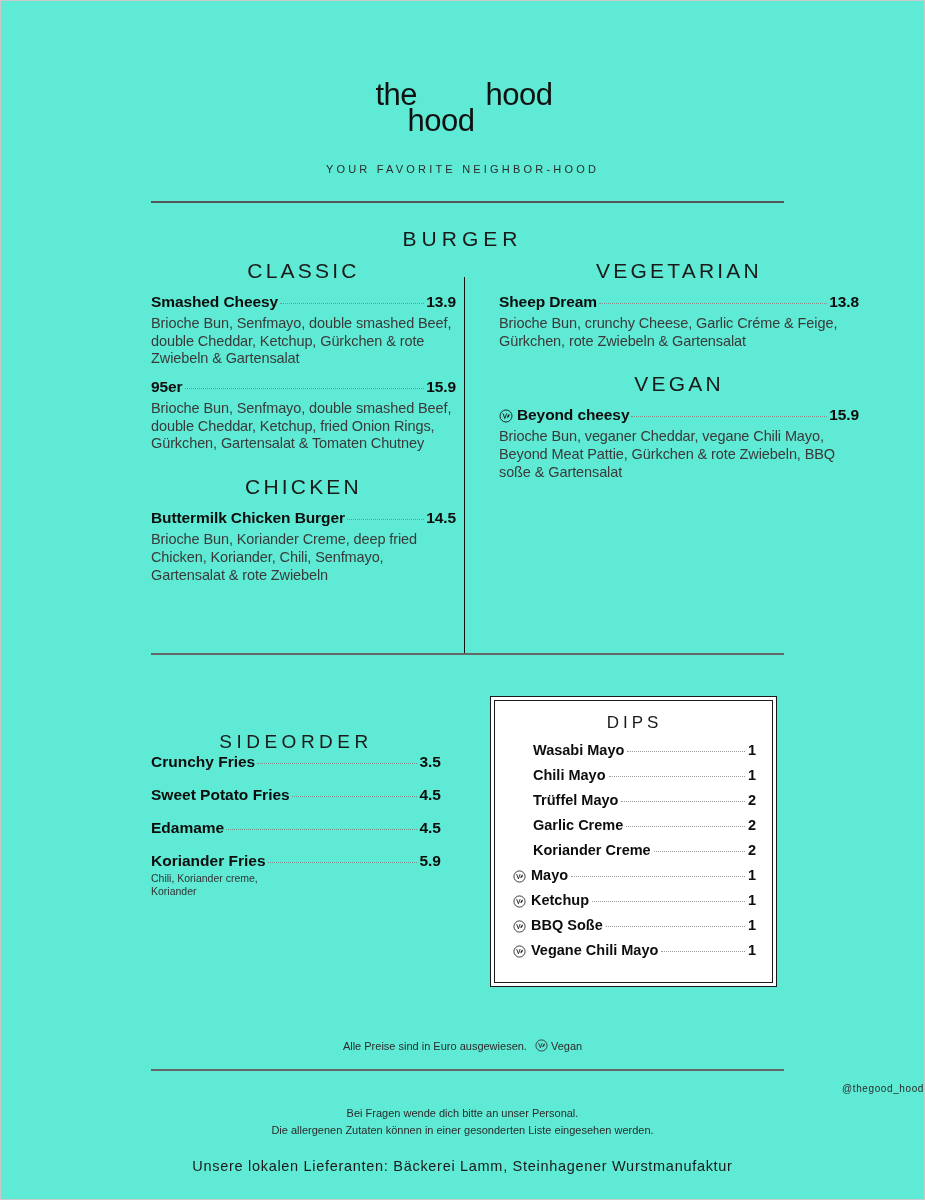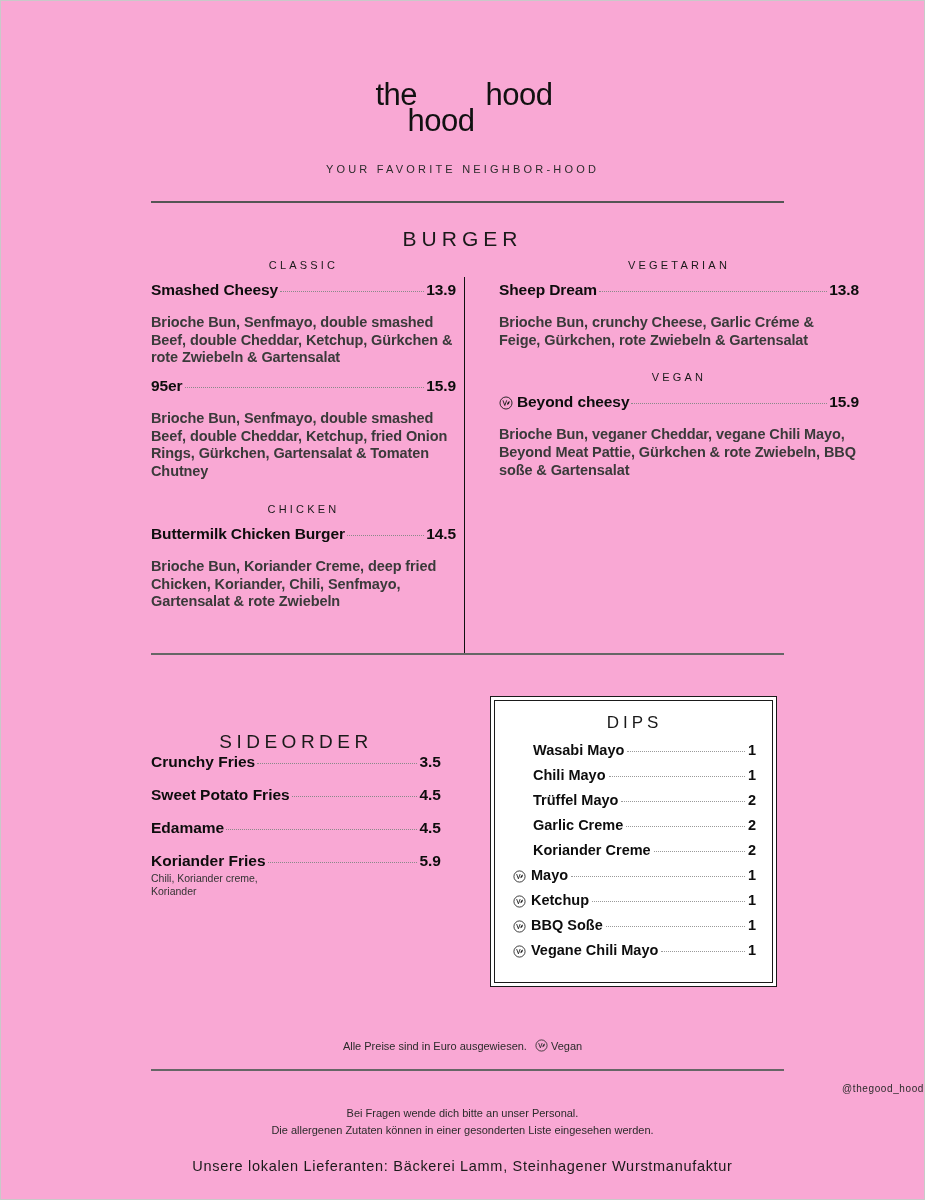--- a/index.html
+++ b/index.html
@@ -7,21 +7,21 @@
   body {
     width:925px; height:1200px;
     background:#ffffff;
     font-family:"Liberation Sans", sans-serif;
     color:#1a1a1a;
     -webkit-font-smoothing:antialiased;
   }
   .page {
     position:relative;
     width:925px; height:1200px;
-    background:#f9a8d4;
+    background:#5eead4;
     border:1px solid #c9c9c9;
     overflow:hidden;
   }
 
   
   .logo-wrap {
     position:absolute; left:0; right:0; top:78px;
     height:62px;
   }
   .logo-inner { position:relative; width:190px; margin:0 auto; height:62px; }
@@ -53,21 +53,21 @@
     border-left:1px solid #111;
   }
 
   
   .sec-title {
     text-align:center;
     font-size:21px; font-weight:400; letter-spacing:5px; color:#1a1a1a;
   }
   .sub-title {
     text-align:center;
-    font-size:11px; font-weight:400; letter-spacing:3.2px; color:#1a1a1a;
+    font-size:21px; font-weight:400; letter-spacing:3.2px; color:#1a1a1a;
   }
 
   #burger-title { position:absolute; left:0; right:0; top:226px; }
 
   
   .col-left  { position:absolute; left:150px; top:258px; width:305px; }
   .col-right { position:absolute; left:498px; top:258px; width:360px; }
 
   .item { margin-top:10px; }
   .item-line {
@@ -82,22 +82,22 @@
     position:relative; top:1px;
   }
   .item-name { flex:0 0 auto; white-space:nowrap; }
   .leader {
     flex:1 1 auto; margin:0 2px;
     border-bottom:1.4px dotted #8a8a8a;
     position:relative; top:-3px; min-width:12px;
   }
   .item-price { flex:0 0 auto; white-space:nowrap; font-weight:bold; }
   .item-desc {
-    font-size:14.5px; font-weight:700; color:#3a3a3a;
-    line-height:1.22; margin-top:15px; letter-spacing:-0.1px;
+    font-size:14.5px; font-weight:400; color:#3a3a3a;
+    line-height:1.22; margin-top:4px; letter-spacing:-0.1px;
   }
 
   .spacer-lg { height:22px; }
 
   
   .sideorder { position:absolute; left:150px; top:730px; width:290px; }
   #sideorder-title { }
   .side-item { margin-bottom:15px; }
   .side-line {
     display:flex; align-items:baseline;

